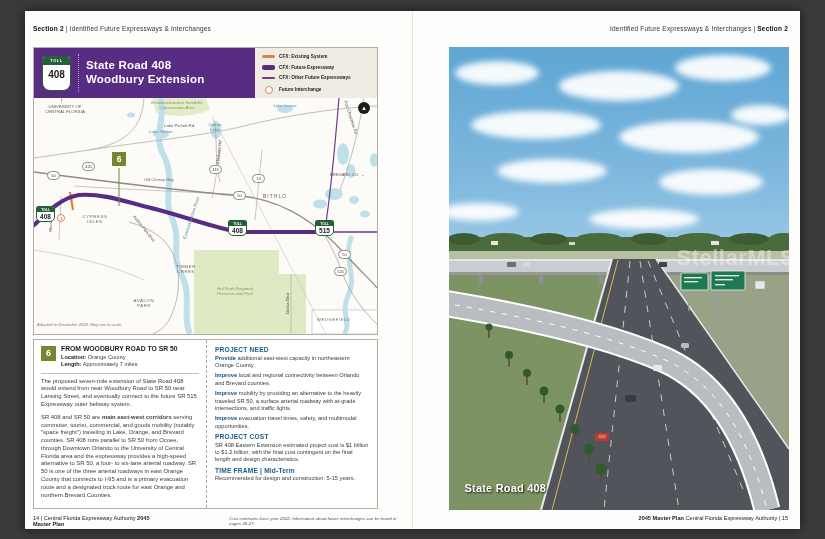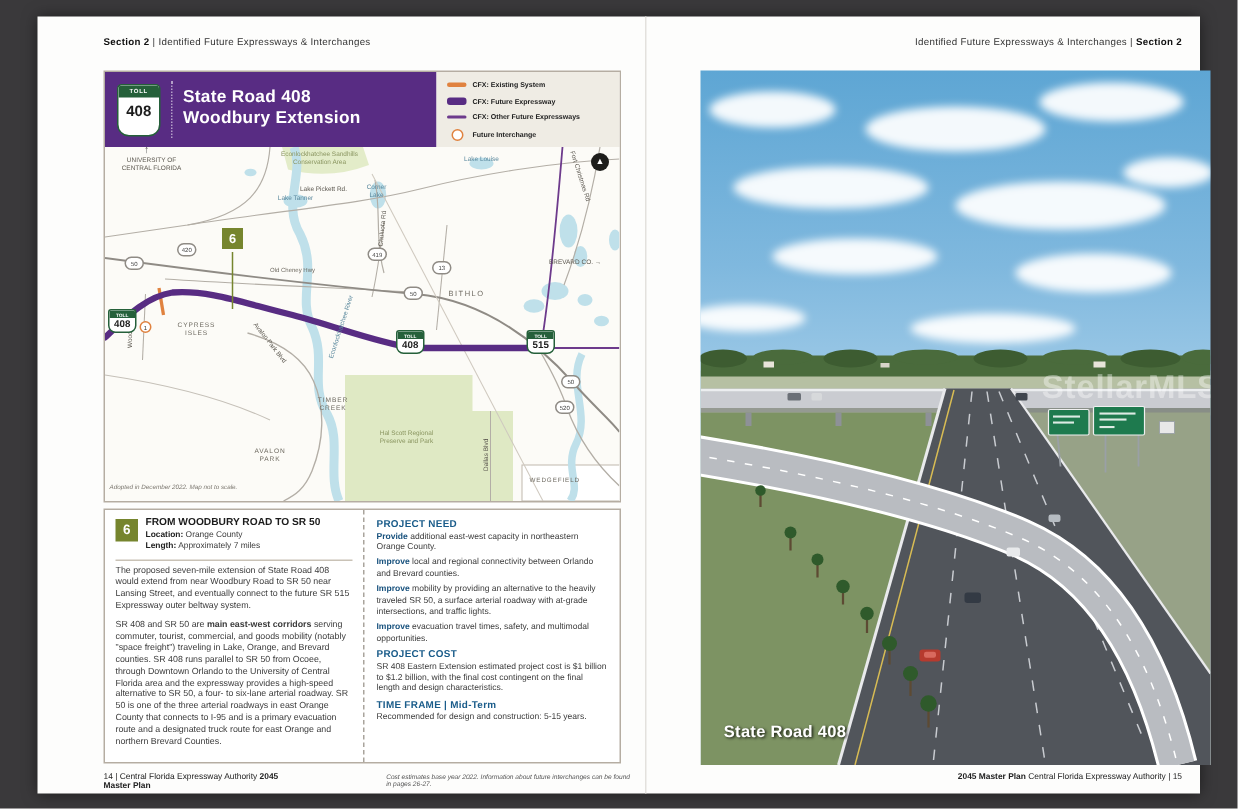--- a/index.html
+++ b/index.html
@@ -2,21 +2,21 @@
 <html><head>
 <meta charset="utf-8">
 <style>
   html,body{margin:0;padding:0;}
   body{width:825px;height:539px;background:#3a393b;overflow:hidden;
        font-family:"Liberation Sans",sans-serif;-webkit-font-smoothing:antialiased;}
   .stage{position:relative;width:825px;height:539px;}
   .spread{position:absolute;left:25px;top:11px;width:775px;height:518px;background:#fdfdfc;
           box-shadow:0 0 10px rgba(0,0,0,.55);display:flex;}
   .page{position:relative;height:518px;}
-  .page-left{width:387px;margin-left:36px;}
+  .page-left{width:387px;}
   .page-right{width:388px;border-left:1px solid #e3e1dd;}
 
   
   .run-head{position:absolute;top:14px;font-size:6.5px;color:#333;letter-spacing:.2px;}
   .run-head b{color:#111;}
   .lp-head{left:8px;}
   .rp-head{right:12px;text-align:right;}
   .footer{position:absolute;top:504px;font-size:5.6px;color:#222;}
   .lp-foot{left:8px;right:8px;display:flex;align-items:baseline;}
   .foot-note{font-size:4.4px;font-style:italic;color:#555;margin-left:62px;}

